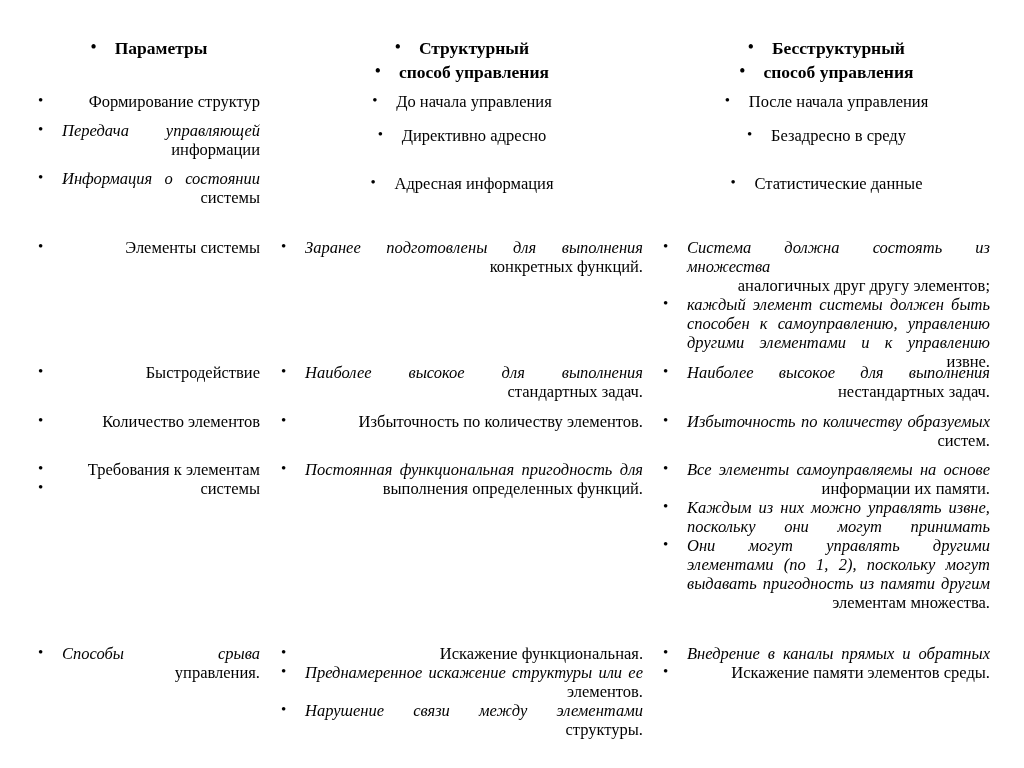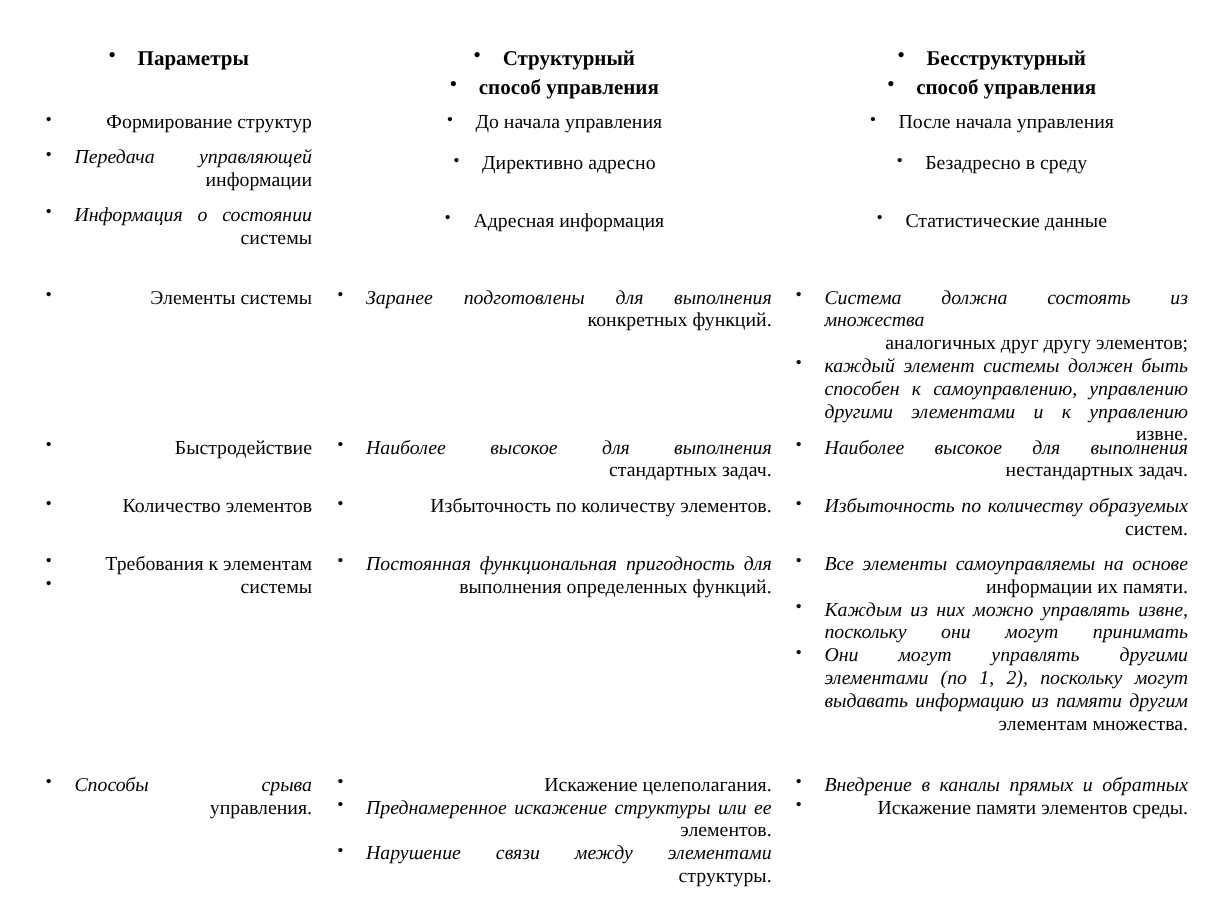--- a/index.html
+++ b/index.html
@@ -215,38 +215,38 @@
       </div>
       <div class="li">
         <span class="b">•</span>
         <span class="ln j">Каждым из них можно управлять извне,</span>
         <span class="ln j">поскольку они могут принимать</span>
       </div>
       <div class="li">
         <span class="b">•</span>
         <span class="ln j">Они могут управлять другими</span>
         <span class="ln j">элементами (по 1, 2), поскольку могут</span>
-        <span class="ln j">выдавать информацию из памяти другим</span>
+        <span class="ln j">выдавать пригодность из памяти другим</span>
         <span class="ln">элементам множества.</span>
       </div>
     </div>
   </div>
 
   <div class="row" style="top:644px">
     <div class="cell c1">
       <div class="li">
         <span class="b">•</span>
         <span class="ln j">Способы срыва</span>
         <span class="ln">управления.</span>
       </div>
     </div>
     <div class="cell c2">
       <div class="li">
         <span class="b">•</span>
-        <span class="ln">Искажение целеполагания.</span>
+        <span class="ln">Искажение функциональная.</span>
       </div>
       <div class="li">
         <span class="b">•</span>
         <span class="ln j">Преднамеренное искажение структуры или ее</span>
         <span class="ln">элементов.</span>
       </div>
       <div class="li">
         <span class="b">•</span>
         <span class="ln j">Нарушение связи между элементами</span>
         <span class="ln">структуры.</span>

